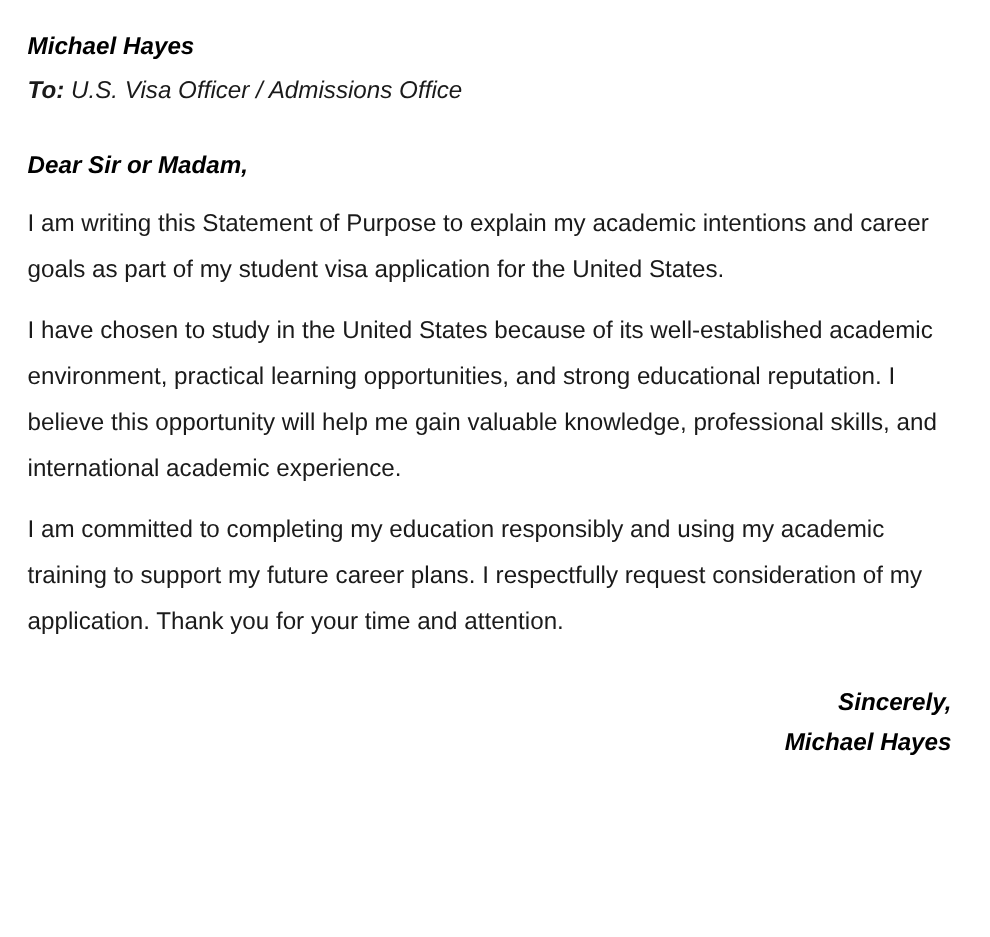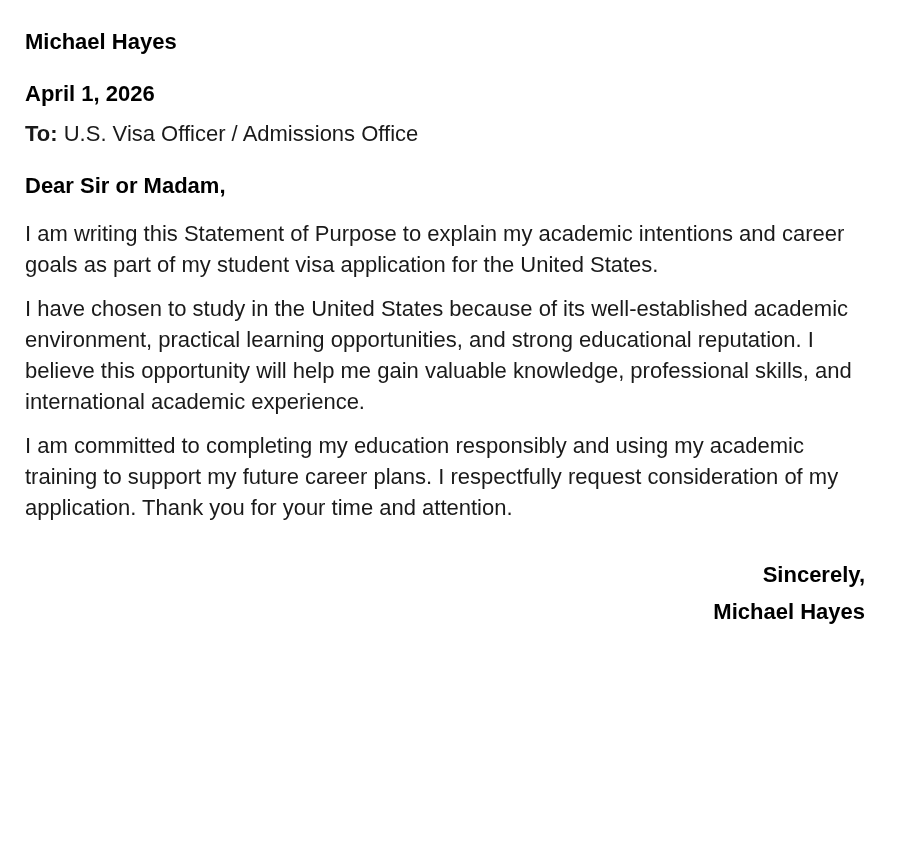--- a/index.html
+++ b/index.html
@@ -20,43 +20,44 @@
     width: 900px;
     height: 852px;
     background: #ffffff;
     padding: 22px 35px 0 25px;
   }
   .line {
     font-size: 22px;
     line-height: 39px;
     color: #1a1a1a;
     max-width: 840px;
+    font-style: italic;
   }
   .bold {
     font-weight: bold;
     color: #000000;
   }
   .addr-block {
     margin: 0 0 0 0;
   }
   .date-block {
     margin-top: 13px;
   }
   .to-block {
     margin-top: 1px;
   }
   .subject-block {
     margin-top: 13px;
   }
   .salutation-block {
-    margin-top: 13px;
+    margin-top: 29px;
   }
   .para {
     font-size: 22px;
-    line-height: 31px;
+    line-height: 42px;
     color: #1a1a1a;
     max-width: 842px;
     margin-top: 13px;
     text-align: left;
   }
   .closing-block {
     margin-top: 33px;
     text-align: right;
   }
   .closing-block .line {
@@ -68,23 +69,20 @@
 </style>
 </head>
 <body>
 
 <div class="page">
 
   <div class="addr-block">
     <div class="line bold">Michael Hayes</div>
   </div>
 
-  <div class="date-block">
-    <div class="line bold">April 1, 2026</div>
-  </div>
 
   <div class="to-block">
     <div class="line"><span class="inline-strong">To:</span> <span>U.S. Visa Officer / Admissions Office</span></div>
   </div>
 
 
   <div class="salutation-block">
     <div class="line bold">Dear Sir or Madam,</div>
   </div>
 

